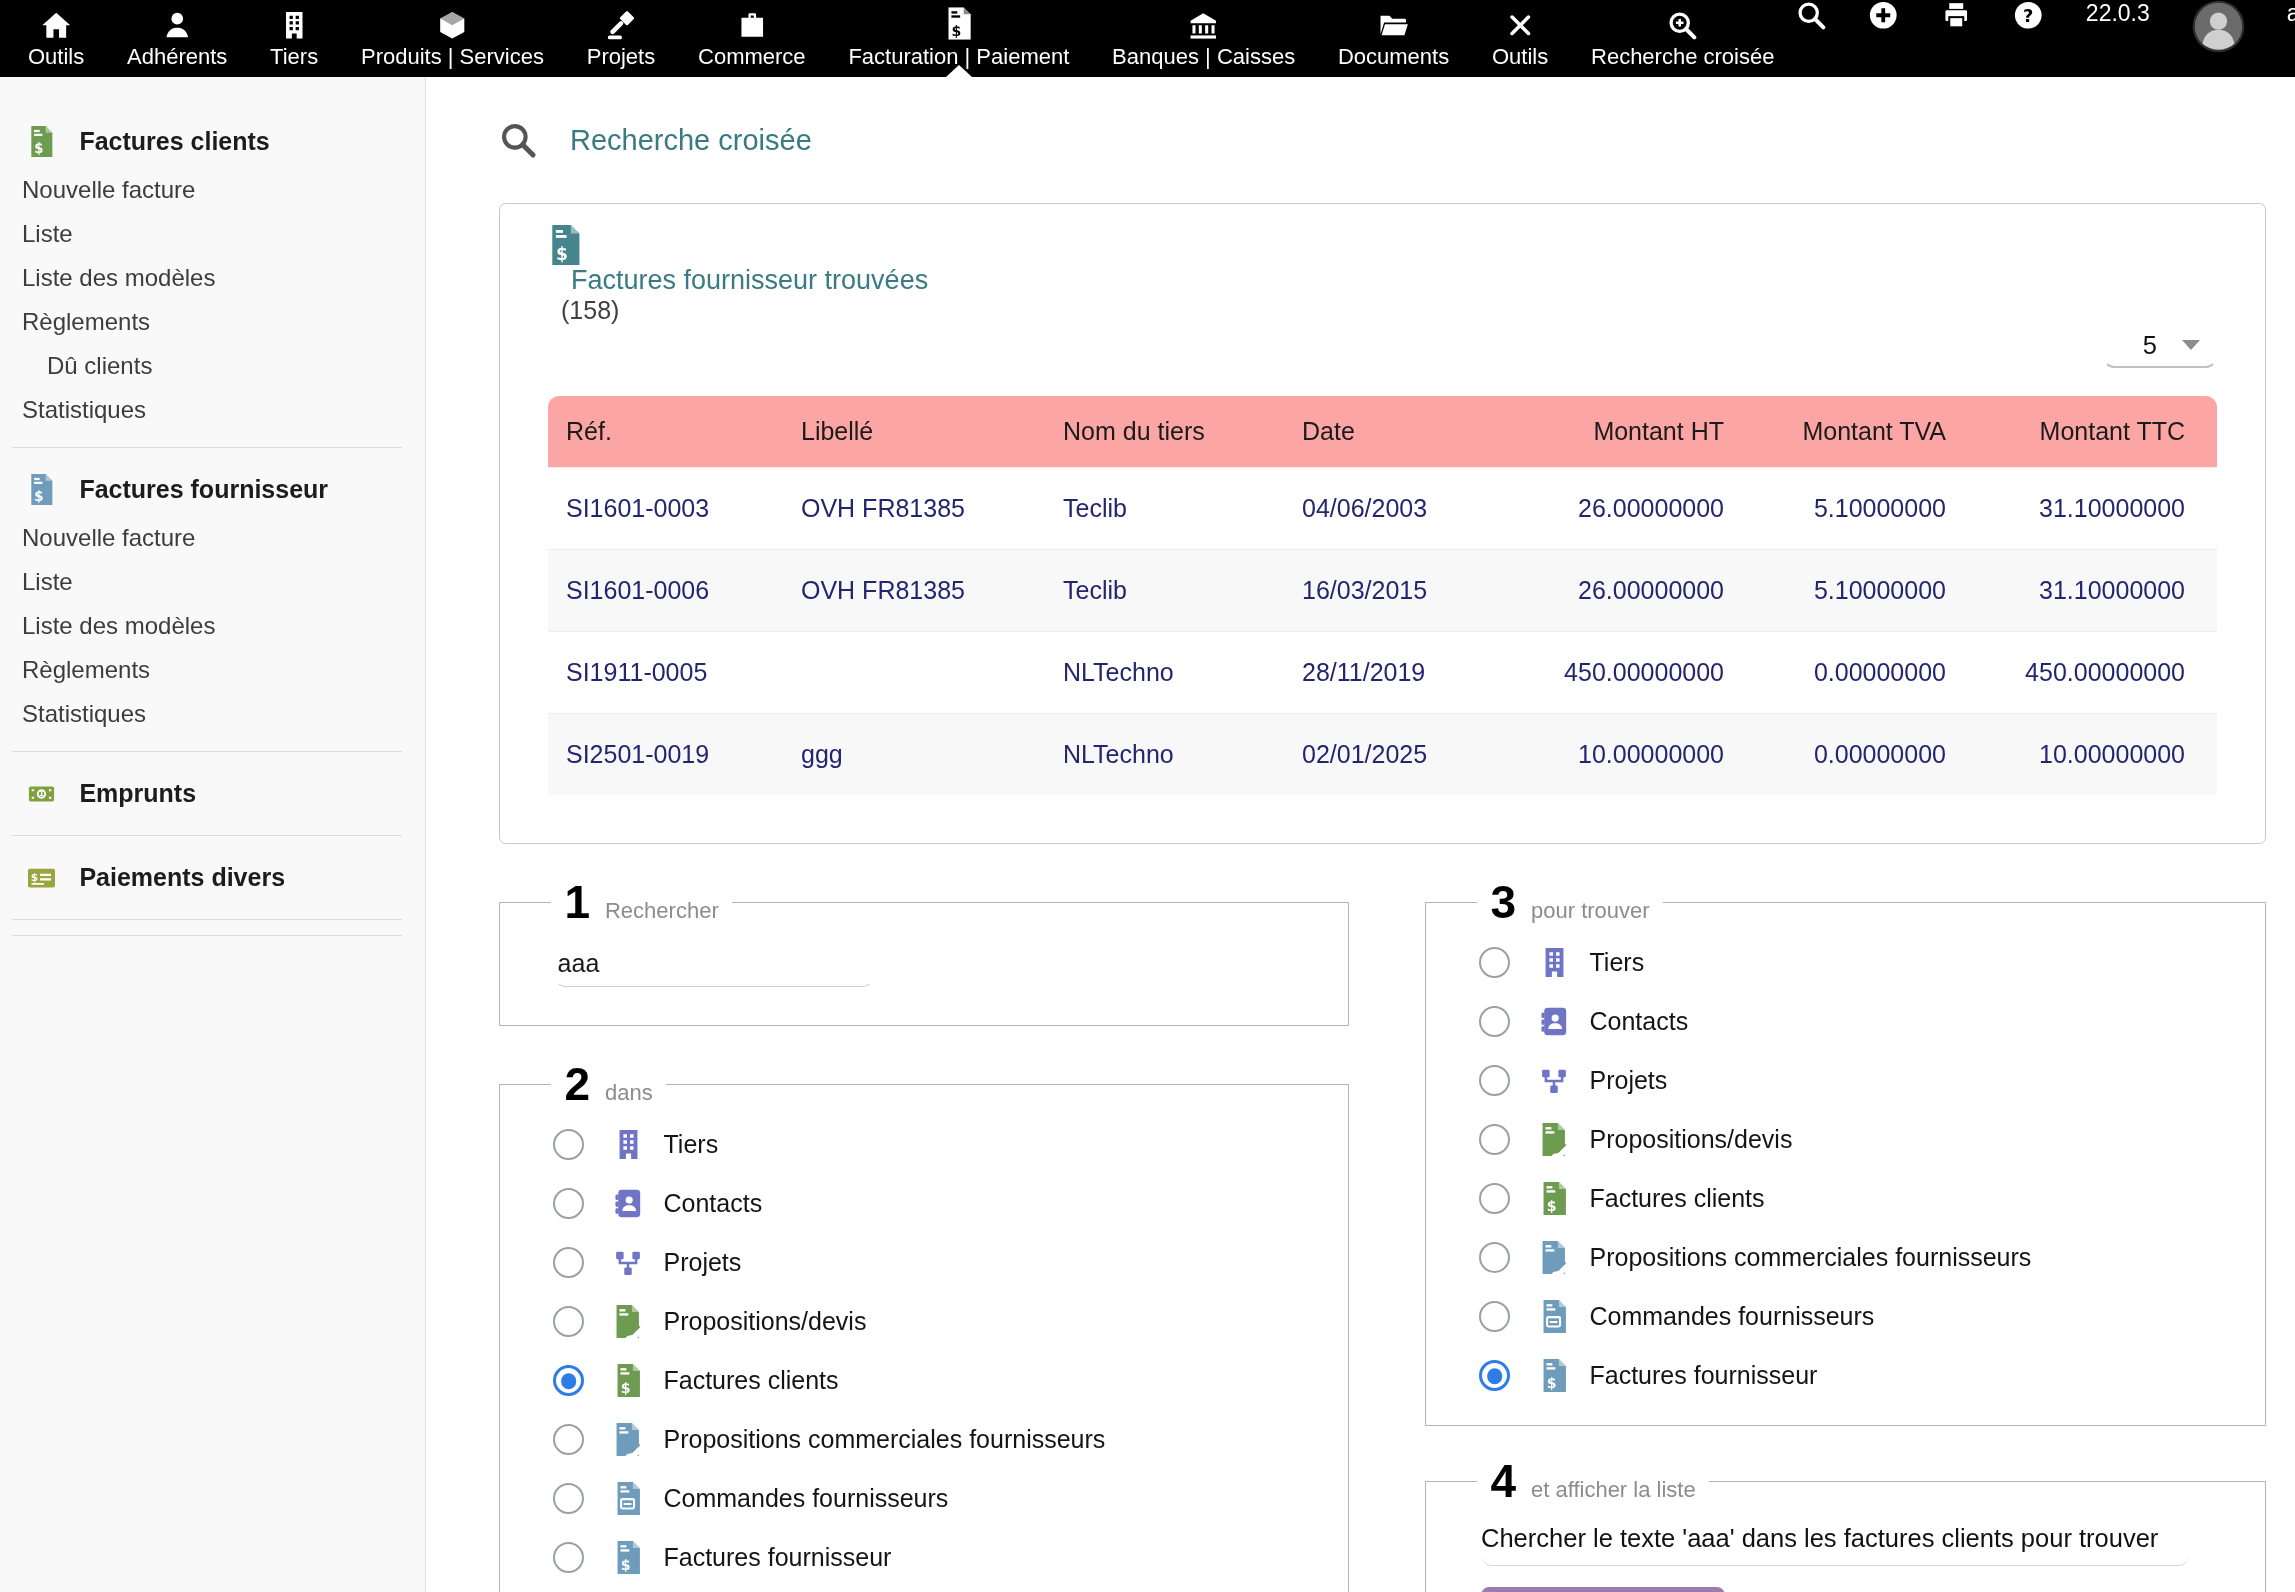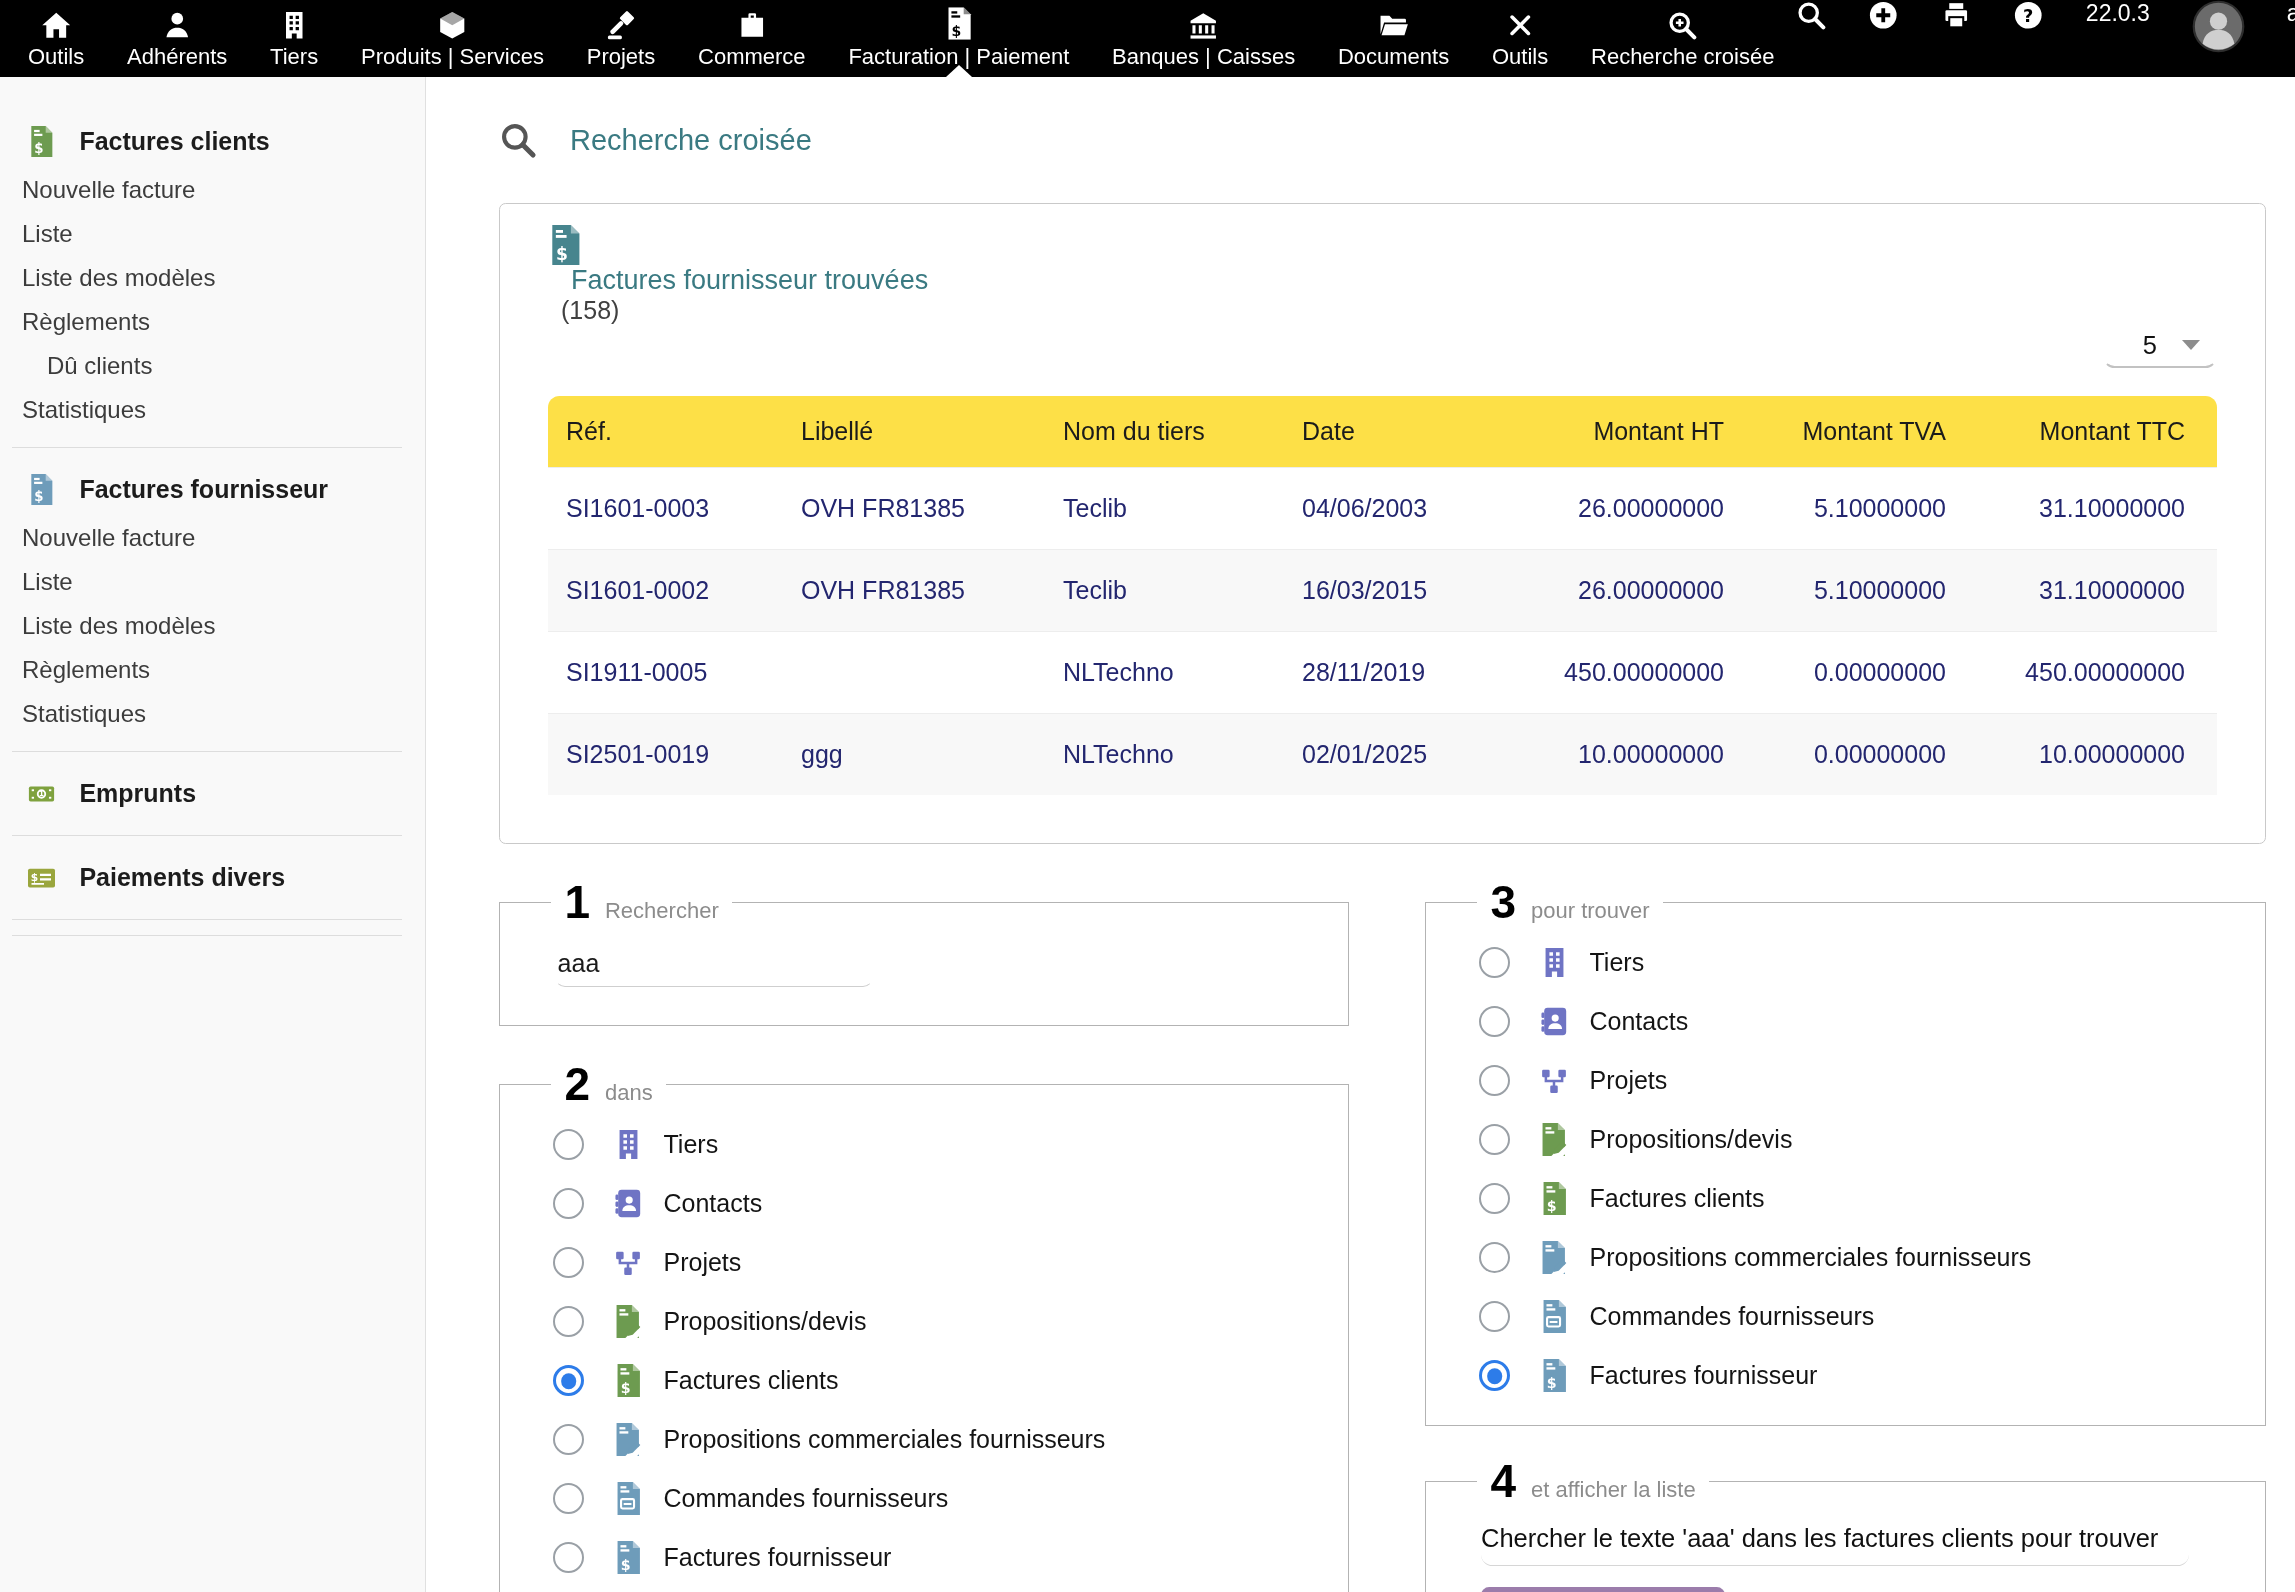--- a/index.html
+++ b/index.html
@@ -51,21 +51,21 @@
   .card-head .cic svg{height:40px;color:#47858e;}
   .card-title{font-size:27px;color:#3a7a82;margin-left:23px;}
   .card-count{font-size:25px;color:#404040;margin-left:13px;}
   .page-size{margin-left:auto;display:flex;align-items:center;font-size:25.5px;color:#111;
         border:2.5px solid transparent;border-bottom:2.5px solid #c2c2c2;border-radius:11.5px;
         padding:3.3px 15px 6.6px 38px;cursor:pointer;}
   .ps-caret{width:0;height:0;border:9px solid transparent;border-top:10.7px solid #8d8d8d;margin:8.2px 0 0 25px;}
 
   .tbl{margin-top:28px;}
   .thead,.trow{display:grid;grid-template-columns:235px 262px 239px 206px 257px 222px 251px;align-items:center;}
-  .thead{background:#fde047;height:71px;border-radius:11.5px 11.5px 0 0;font-size:25px;color:#1b1b1b;}
+  .thead{background:#fca5a5;height:71px;border-radius:11.5px 11.5px 0 0;font-size:25px;color:#1b1b1b;}
   .trow{height:81px;font-size:25px;color:#23266f;border-top:0.8px solid #ededed;}
   .trow.alt{background:#f8f8f8;}
   .th,.td{padding-left:18px;white-space:nowrap;overflow:hidden;}
   .th.num,.td.num{text-align:right;padding-right:23px;padding-left:0;}
   .th:last-child,.td:last-child{padding-right:35px;}
   .td.link{cursor:pointer;}
 
   
   .cols{display:flex;gap:76px;margin-top:35px;align-items:flex-start;}
   .col{display:flex;flex-direction:column;}
@@ -451,21 +451,21 @@
         <div class="trow">
           <div class="td link">SI1601-0003</div>
           <div class="td link">OVH FR81385</div>
           <div class="td link">Teclib</div>
           <div class="td">04/06/2003</div>
           <div class="td num">26.00000000</div>
           <div class="td num">5.10000000</div>
           <div class="td num">31.10000000</div>
         </div>
         <div class="trow alt">
-          <div class="td link">SI1601-0002</div>
+          <div class="td link">SI1601-0006</div>
           <div class="td link">OVH FR81385</div>
           <div class="td link">Teclib</div>
           <div class="td">16/03/2015</div>
           <div class="td num">26.00000000</div>
           <div class="td num">5.10000000</div>
           <div class="td num">31.10000000</div>
         </div>
         <div class="trow">
           <div class="td link">SI1911-0005</div>
           <div class="td link"></div>

